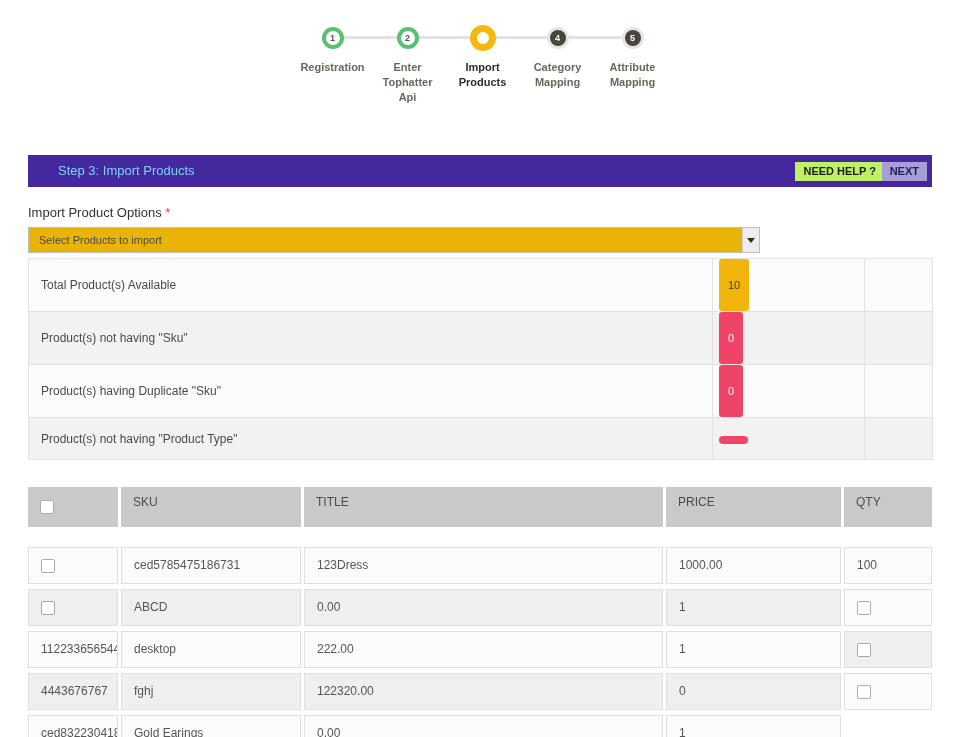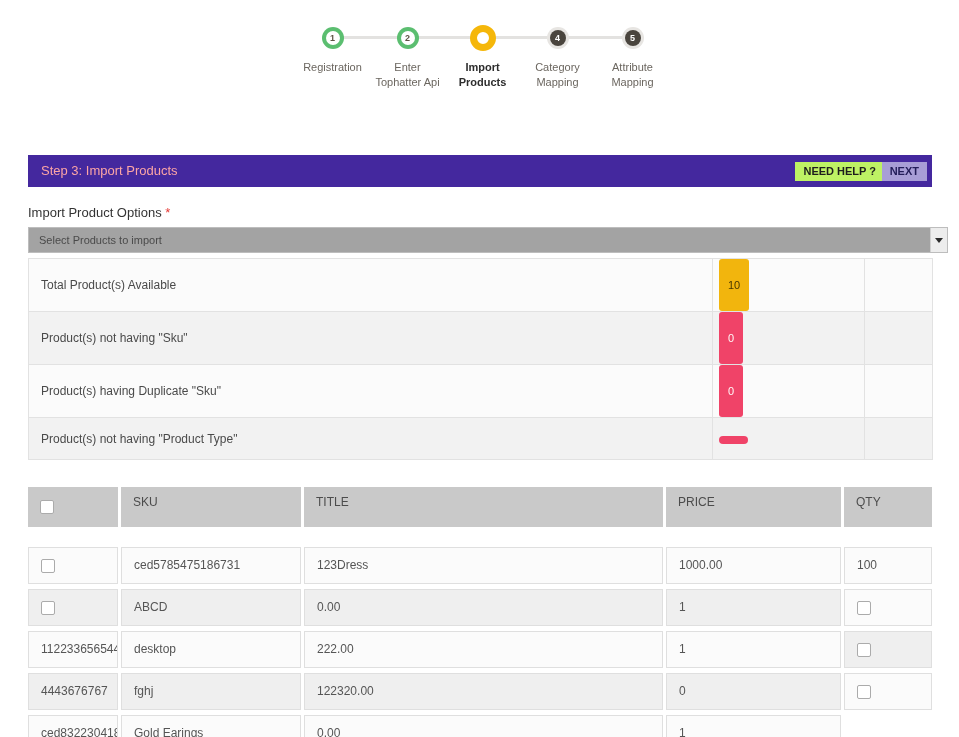--- a/index.html
+++ b/index.html
@@ -12,35 +12,35 @@
   .step { width:75px; display:flex; flex-direction:column; align-items:center; position:relative; z-index:1; cursor:pointer; }
   .circle-row { height:28px; display:flex; align-items:center; justify-content:center; }
   .circle { display:flex; align-items:center; justify-content:center; border-radius:50%; }
   .circle.complete { width:22px; height:22px; background:#5BBE70; }
   .circle.complete .num { width:14px; height:14px; border-radius:50%; background:#fff; color:#5E5344;
                           font-size:9px; font-weight:bold; line-height:14px; text-align:center; }
   .circle.current { width:26px; height:26px; border:7px solid #F5B70A; background:#fff; }
   .circle.upcoming { width:22px; height:22px; background:#E7E5E2; }
   .circle.upcoming .num { width:16px; height:16px; border-radius:50%; background:#4A453E; color:#fff;
                           font-size:9px; font-weight:bold; line-height:16px; text-align:center; }
-  .slabel { margin-top:8px; width:66px; text-align:center; font-size:11px; line-height:15px; color:#6B665F; }
+  .slabel { margin-top:8px; width:66px; text-align:center; font-size:11px; line-height:15px; color:#6B665F;font-weight:bold; }
   .slabel.current { font-weight:bold; color:#2D2D2D; }
 
   
   .bar { position:absolute; left:28px; top:155px; width:904px; height:32px; background:#44289E; }
-  .bar .title { position:absolute; left:13px; top:0; line-height:32px; font-size:13px; color:#fca5a5; }
+  .bar .title { position:absolute; left:30px; top:0; line-height:32px; font-size:13px; color:#7dd3fc; }
   .bar .btn { position:absolute; top:7px; height:19px; line-height:19px; font-size:11px; font-weight:bold;
               border:none; padding:0 8px; cursor:pointer; }
   .bar .help { right:48px; background:#bef264; color:#1D1D1D; }
   .bar .next { right:5px; background:#A89ED6; color:#231D59; }
 
   
   .opt-label { position:absolute; left:28px; top:205px; font-size:13px; color:#333; }
   .opt-label .req { color:#E53935; }
-  .select { position:absolute; left:28px; top:227px; width:920px; height:26px; background:#a3a3a3;
+  .select { position:absolute; left:28px; top:227px; width:732px; height:26px; background:#eab308;
             border:1px solid #BDBDBD; cursor:pointer; }
   .select .sel-text { position:absolute; left:10px; top:0; line-height:24px; font-size:11px; color:#4A4A4A; }
   .select .arrow-box { position:absolute; right:0; top:0; bottom:0; width:17px; background:#EDEDED;
                        border-left:1px solid #D0D0D0; display:flex; align-items:center; justify-content:center; }
   .select .caret { width:0; height:0; border-left:4px solid transparent; border-right:4px solid transparent;
                    border-top:5px solid #2B2B2B; }
 
   
   table.summary { position:absolute; left:28px; top:258px; width:904px; border-collapse:collapse; table-layout:fixed;border-radius:22px; }
   table.summary td { border:1px solid #E2E2E2; height:42px; vertical-align:middle; }

